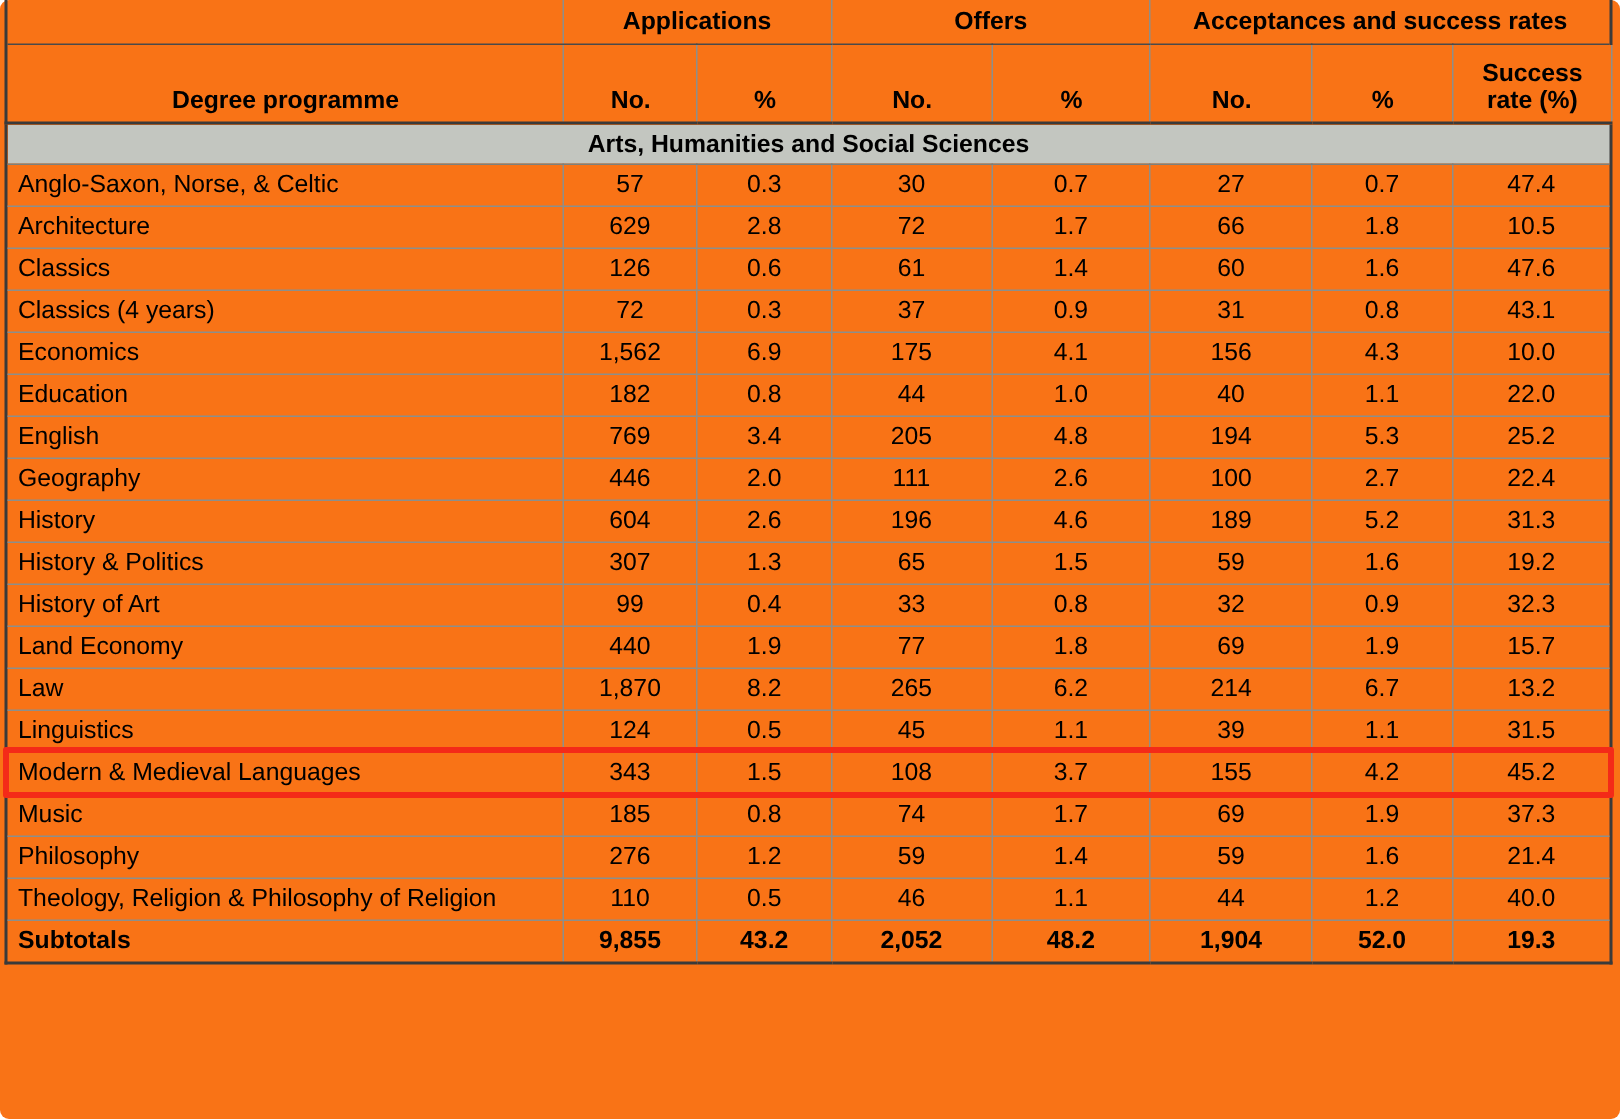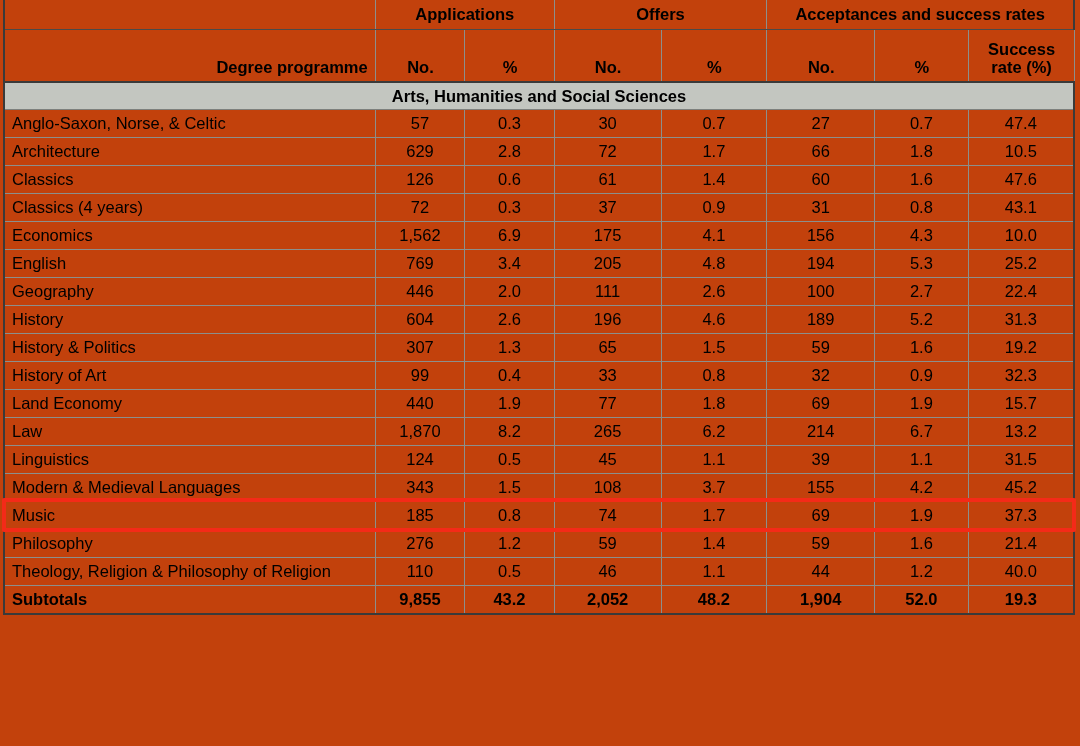--- a/index.html
+++ b/index.html
@@ -6,21 +6,22 @@
   html, body {
     margin: 0; padding: 0;
     width: 1080px; height: 746px;
     background: #ffffff;
     font-family: "Liberation Sans", sans-serif;
     overflow: hidden;
   }
   #root {
     position: relative;
     width: 1080px; height: 746px;
-    background: #c2410c;
+    background: #f97316;
+    border-radius: 6px;
   }
 
   table.stats {
     border-collapse: collapse;
     table-layout: fixed;
     width: 1072px;
     margin-left: 3px;
     font-size: 16.5px;
     color: #000000;
   }
@@ -69,21 +70,21 @@
   tr.hdr-sub th {
     vertical-align: bottom;
     font-weight: bold;
     border-bottom: 2px solid #3a3a3a;
     height: 52px;
     line-height: 1.12;
     padding-bottom: 4px;
     padding-left: 8px;
   }
   th.sub-prog {
-    text-align: right;
+    text-align: center;
     border-left: 2px solid #3a3a3a;
     border-top: none;
   }
   th.sub-num { text-align: center; }
   th.sub-sr { text-align: center; white-space: normal; }
 
   
   tr.section td {
     background: #c3c6c0;
     font-weight: bold;
@@ -212,20 +213,30 @@
           <td class="prog">Economics</td>
           <td class="num">1,562</td>
           <td class="num">6.9</td>
           <td class="num">175</td>
           <td class="num">4.1</td>
           <td class="num">156</td>
           <td class="num">4.3</td>
           <td class="num last">10.0</td>
         </tr>
         <tr class="data">
+          <td class="prog">Education</td>
+          <td class="num">182</td>
+          <td class="num">0.8</td>
+          <td class="num">44</td>
+          <td class="num">1.0</td>
+          <td class="num">40</td>
+          <td class="num">1.1</td>
+          <td class="num last">22.0</td>
+        </tr>
+        <tr class="data">
           <td class="prog">English</td>
           <td class="num">769</td>
           <td class="num">3.4</td>
           <td class="num">205</td>
           <td class="num">4.8</td>
           <td class="num">194</td>
           <td class="num">5.3</td>
           <td class="num last">25.2</td>
         </tr>
         <tr class="data">

